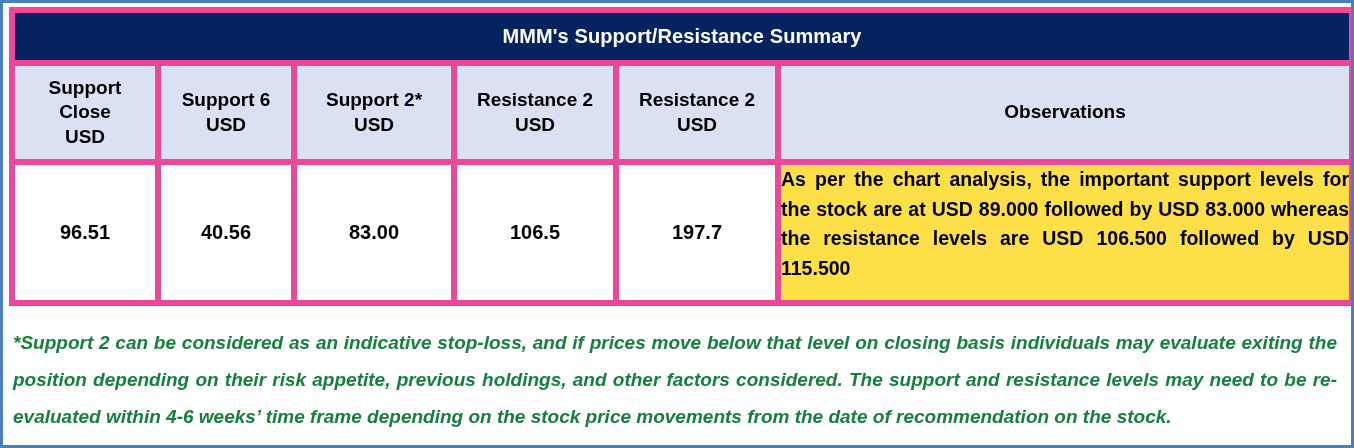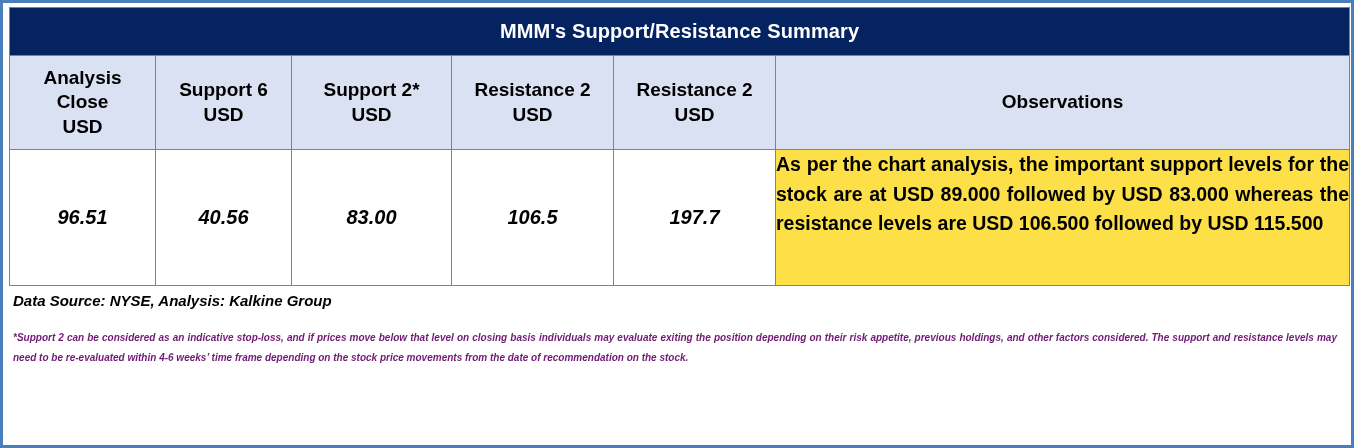--- a/index.html
+++ b/index.html
@@ -26,21 +26,21 @@
     width: 1340px;
   }
   table.summary {
     width: 1340px;
     border-collapse: collapse;
     table-layout: fixed;
     background: #ffffff;
   }
   table.summary td,
   table.summary th {
-    border: 1px solid #ec4899;
+    border: 6px solid #ec4899;
     padding: 0;
     margin: 17px;
   }
   .title-bar {
     background: #052361;
     color: #ffffff;
     font-size: 20px;
     font-weight: bold;
     text-align: center;
     height: 47px;
@@ -59,21 +59,20 @@
   }
   .head-cell .lbl { display: block; }
   .val-cell {
     background: #ffffff;
     color: #000000;
     font-size: 20px;
     font-weight: bold;
     text-align: center;
     vertical-align: middle;
     height: 135px;
-    font-style: italic;
   }
   .obs-cell {
     background: #fde047;
     color: #000000;
     font-size: 19.5px;
     font-weight: bold;
     text-align: justify;
     vertical-align: top;
     line-height: 1.52;
     padding: 8px 10px 6px 10px;
@@ -81,24 +80,24 @@
   .obs-cell span { display: inline; }
   .source-note {
     font-size: 15px;
     font-weight: bold;
     font-style: italic;
     color: #000000;
     padding: 6px 2px 0 4px;
     line-height: 1.2;
   }
   .disclaimer {
-    font-size: 10px;
+    font-size: 19px;
     font-weight: bold;
     font-style: italic;
-    color: #701a75;
+    color: #15803d;
     text-align: justify;
     line-height: 1.95;
     padding: 18px 6px 0 4px;
     width: 1334px;
     box-sizing: border-box;
   }
 </style>
 </head>
 <body>
 
@@ -114,21 +113,21 @@
         <col style="width:162px">
         <col style="width:574px">
       </colgroup>
       <tbody>
         <tr>
           <td class="title-bar" colspan="6">MMM's Support/Resistance Summary</td>
         </tr>
 
         <tr>
           <td class="head-cell">
-            <span class="lbl">Analysis</span>
+            <span class="lbl">Support</span>
             <span class="lbl">Close</span>
             <span class="lbl">USD</span>
           </td>
           <td class="head-cell">
             <span class="lbl">Support 6</span>
             <span class="lbl">USD</span>
           </td>
           <td class="head-cell">
             <span class="lbl">Support 2*</span>
             <span class="lbl">USD</span>
@@ -152,18 +151,17 @@
           <td class="val-cell">83.00</td>
           <td class="val-cell">106.5</td>
           <td class="val-cell">197.7</td>
           <td class="obs-cell">
             <span>As per the chart analysis, the important support levels for the stock are at USD 89.000 followed by USD 83.000 whereas the resistance levels are USD 106.500 followed by USD 115.500</span>
           </td>
         </tr>
       </tbody>
     </table>
 
-    <div class="source-note">Data Source: NYSE, Analysis: Kalkine Group</div>
 
     <div class="disclaimer">*Support 2 can be considered as an indicative stop-loss, and if prices move below that level on closing basis individuals may evaluate exiting the position depending on their risk appetite, previous holdings, and other factors considered. The support and resistance levels may need to be re-evaluated within 4-6 weeks’ time frame depending on the stock price movements from the date of recommendation on the stock.</div>
 
   </div>
 </div>
 
 </body></html>

